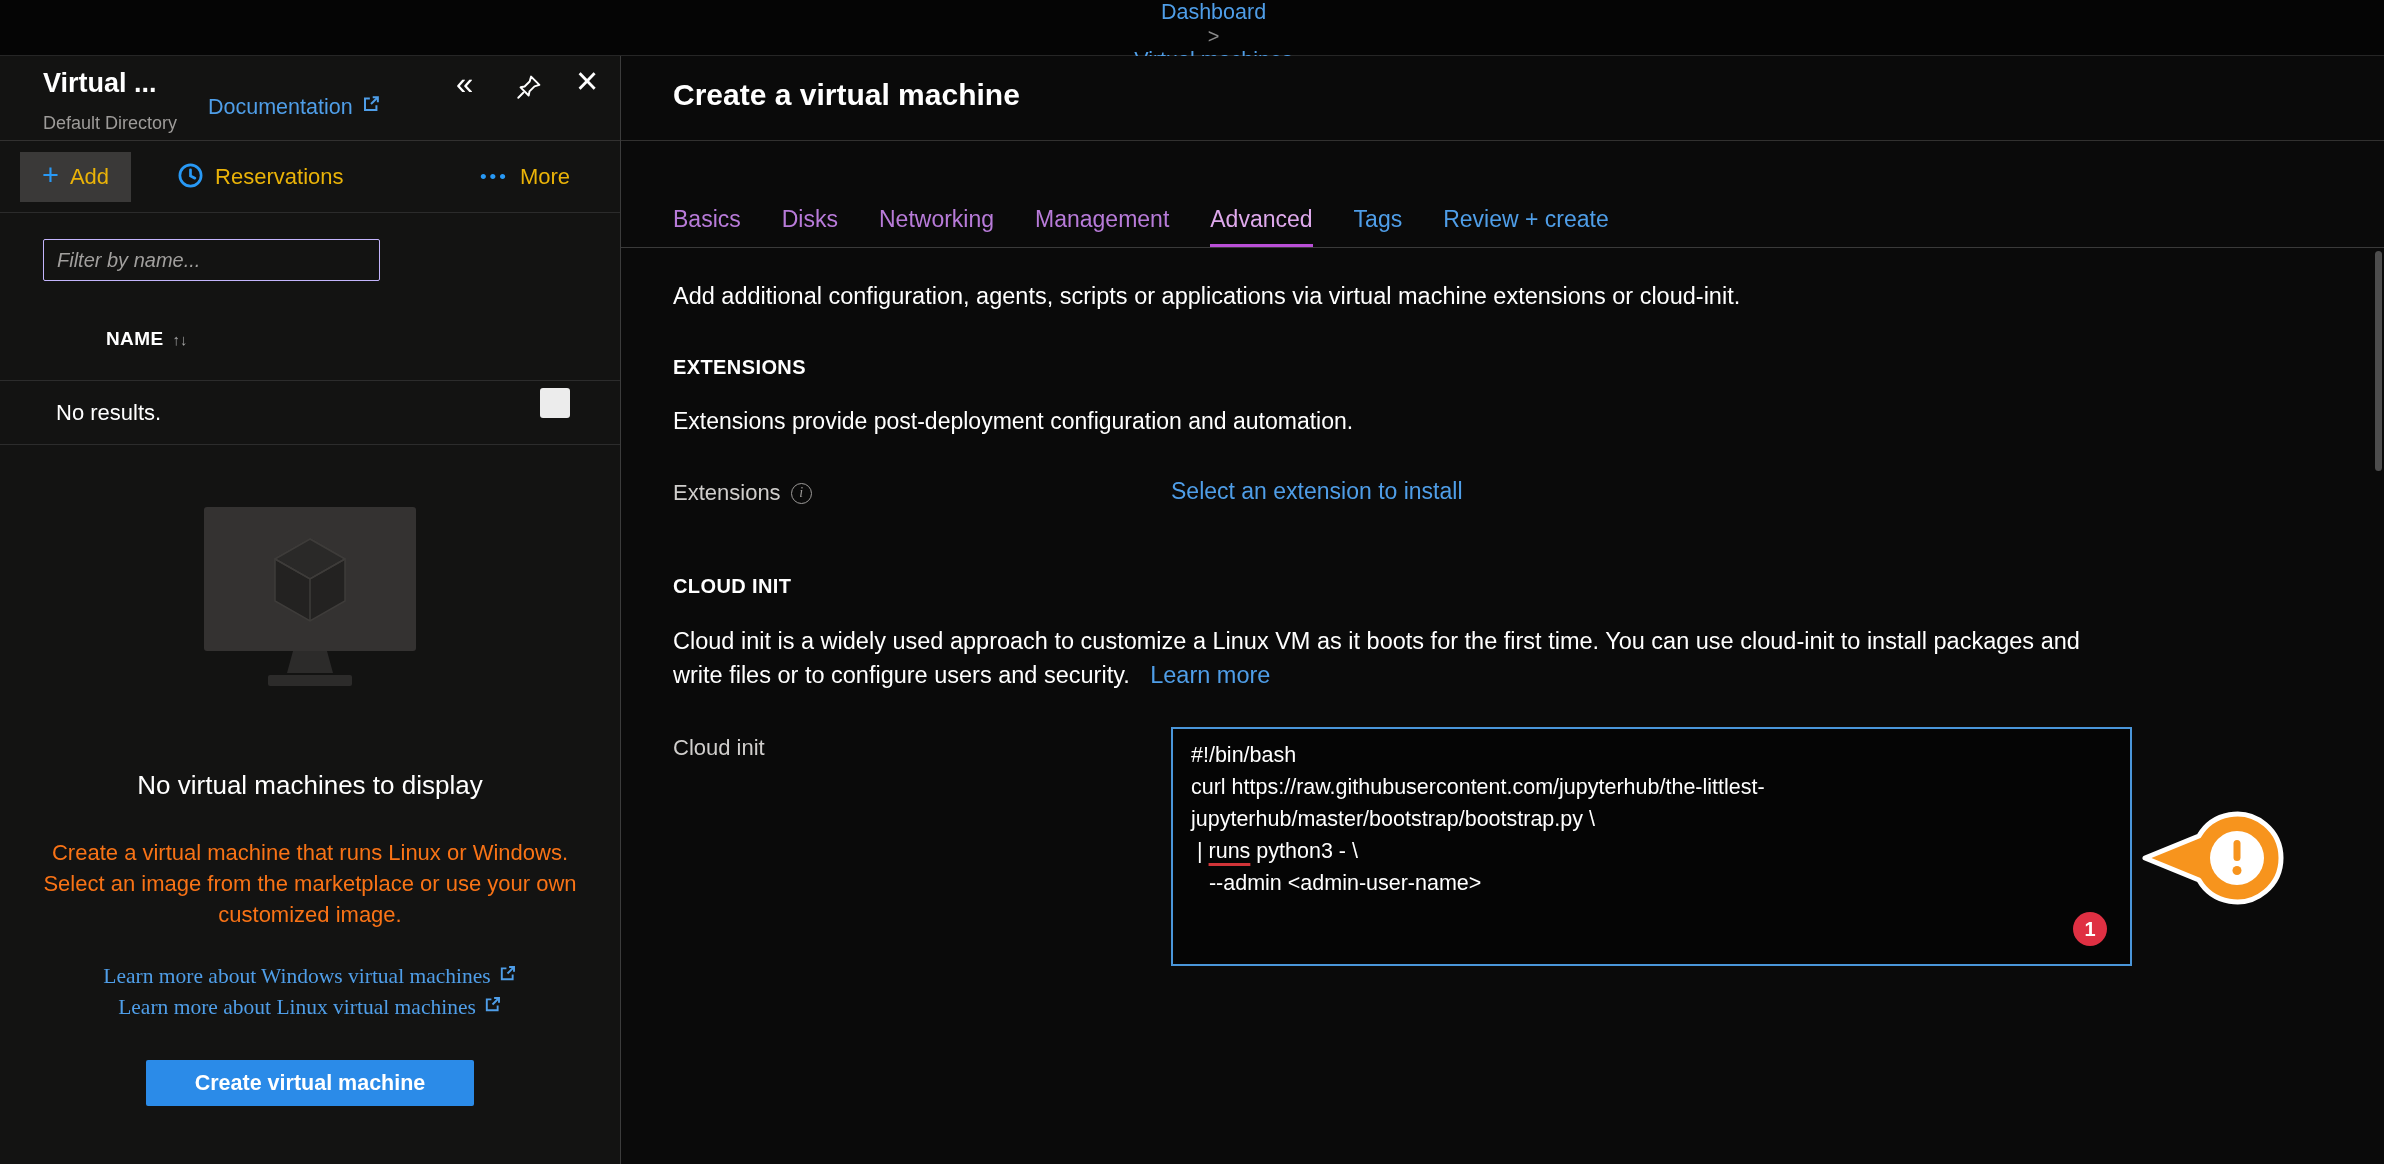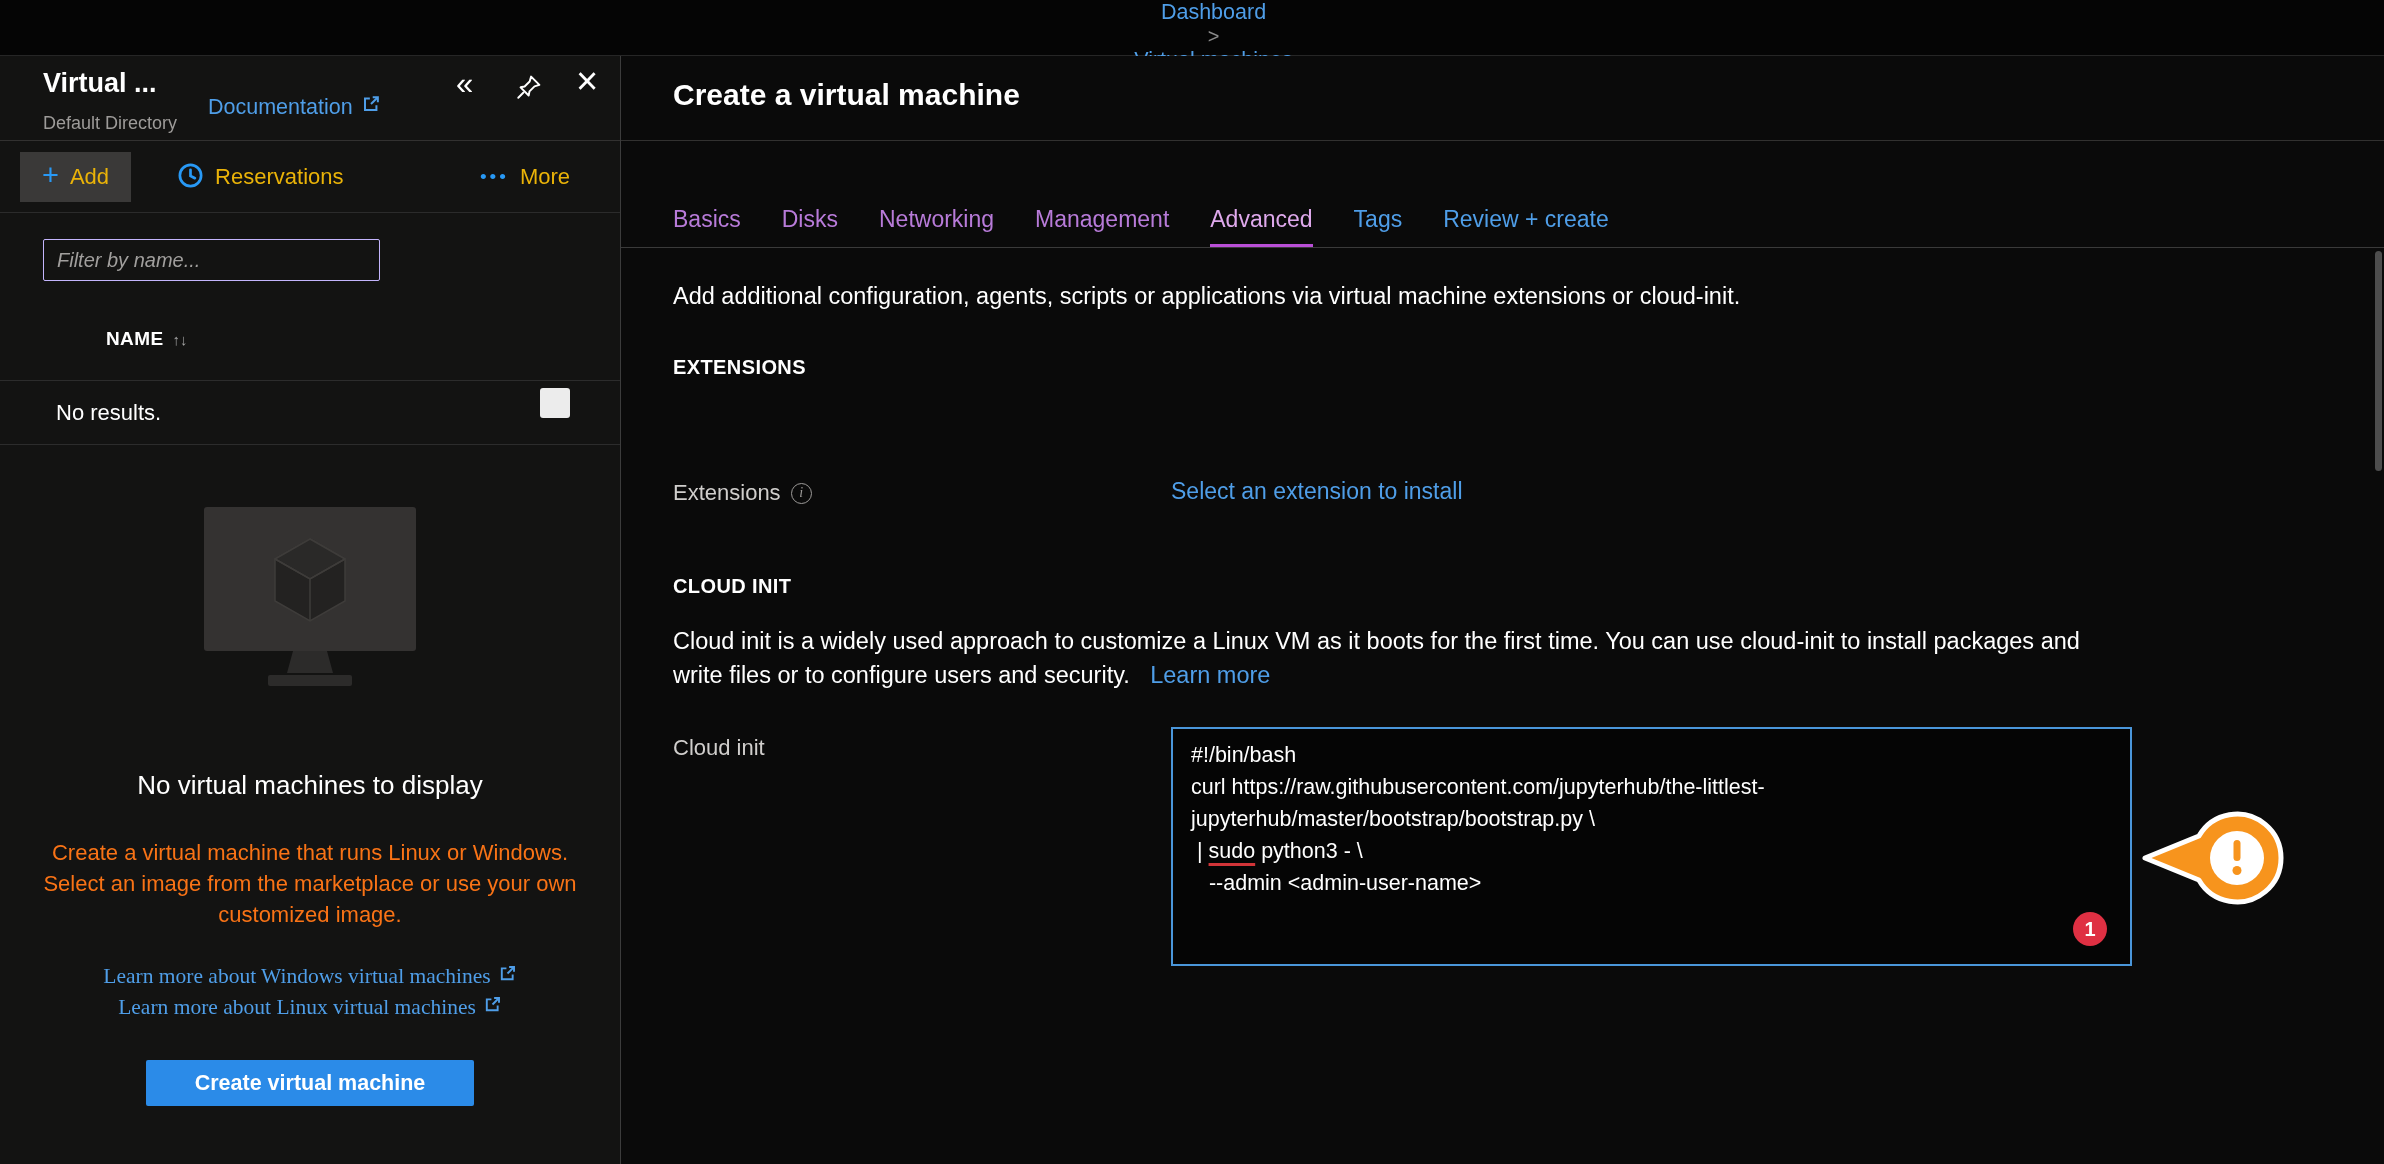--- a/index.html
+++ b/index.html
@@ -253,20 +253,21 @@
       <span class="tab active">Advanced</span>
       <span class="tab default">Tags</span>
       <span class="tab default">Review + create</span>
     </div>
 
     <span class="main-scrollthumb"></span>
 
     <div class="intro">Add additional configuration, agents, scripts or applications via virtual machine extensions or cloud-init.</div>
 
     <div class="sec-header ext-header">EXTENSIONS</div>
+    <div class="ext-desc">Extensions provide post-deployment configuration and automation.</div>
 
     <div class="field-label ext-label">
       <span>Extensions</span>
       <span class="info-icon">i</span>
     </div>
     <span class="ext-link">Select an extension to install</span>
 
     <div class="sec-header ci-header">CLOUD INIT</div>
     <div class="ci-desc">
       <span>Cloud init is a widely used approach to customize a Linux VM as it boots for the first time. You can use cloud-init to install packages and write files or to configure users and security.</span>
@@ -274,21 +275,21 @@
     </div>
 
     <div class="field-label ci-label">
       <span>Cloud init</span>
     </div>
 
     <div class="code-box">
       <div class="code-line">#!/bin/bash</div>
       <div class="code-line">curl https://raw.githubusercontent.com/jupyterhub/the-littlest-</div>
       <div class="code-line">jupyterhub/master/bootstrap/bootstrap.py \</div>
-      <div class="code-line"><span> | </span><span class="sudo-err">sudo</span><span> python3 - \</span></div>
+      <div class="code-line"><span> | </span><span class="sudo-err">runs</span><span> python3 - \</span></div>
       <div class="code-line">   --admin &lt;admin-user-name&gt;</div>
       <span class="step-badge">1</span>
     </div>
 
     <span class="annotation">
       <svg width="150" height="104" viewBox="0 0 150 104">
         <path d="M4 52 L57.9 30 A44 44 0 1 1 57.9 74 Z" fill="#f7941d" stroke="#ffffff" stroke-width="5" stroke-linejoin="round"></path>
         <circle cx="96" cy="52" r="27" fill="#ffffff"></circle>
         <rect x="92.5" y="34" width="7" height="21" rx="3.5" fill="#f7941d"></rect>
         <circle cx="96" cy="64.5" r="4.5" fill="#f7941d"></circle>

